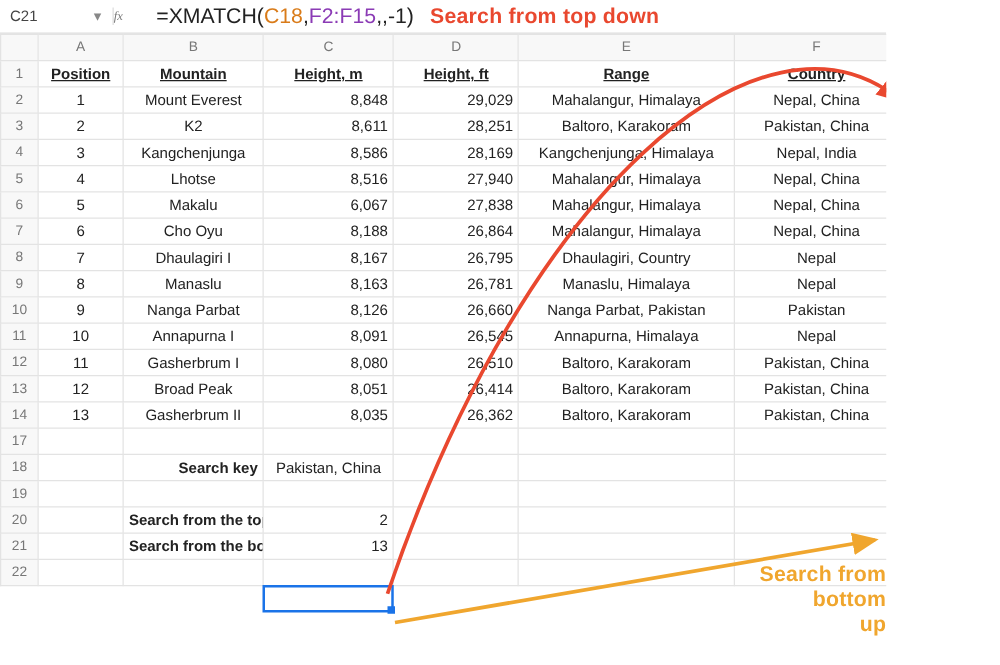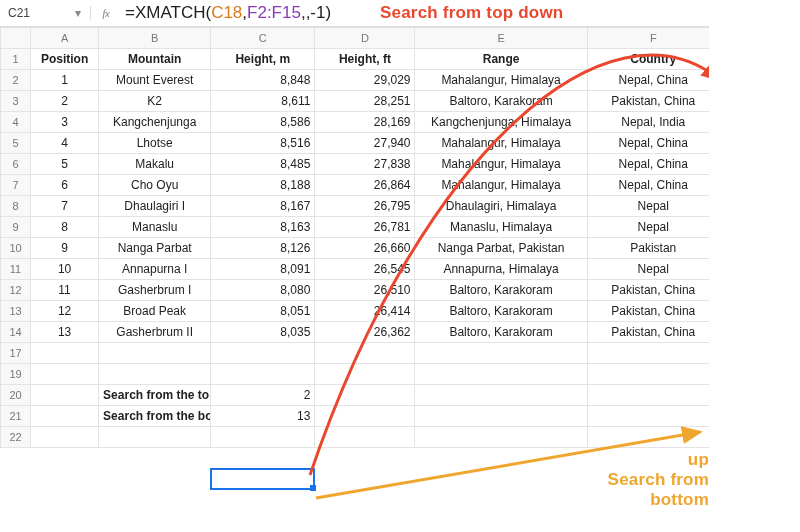--- a/index.html
+++ b/index.html
@@ -1,44 +1,44 @@
 <!DOCTYPE html>
 <html><head>
 <meta charset="utf-8">
 <style>
   html,body{margin:0;padding:0;font-family:Arial,Helvetica,sans-serif;font-size:12px;color:#222;background:#fff;}
   .wrap{width:709px;height:532px;position:relative;overflow:hidden;}
   
   .fbar{height:26px;border-bottom:1px solid #ddd;display:flex;align-items:center;background:#fff;}
   .namebox{width:56px;height:20px;margin:0 4px;border:none;font-size:12px;padding:2px 4px;color:#444;}
   .fbar .dd{width:12px;text-align:center;color:#888;border-right:1px solid #ddd;padding-right:6px;}
-  .fx{width:30px;text-align:center;color:#777;font-style:italic;font-family:serif;font-size:10px;}
+  .fx{width:30px;color:#777;font-style:italic;font-family:serif;font-size:10px;}
   .formula{flex:1;padding-left:4px;font-size:17px;}
   .formula .eq{color:#222;}
   .fn{color:#222;}
   .ref-or{color:#d97b19;}
   .ref-pu{color:#8b3bb5;}
   
   .grid{position:relative;}
   table{border-collapse:collapse;table-layout:fixed;width:800px;}
   th,td{border:1px solid #e3e3e3;height:21px;padding:0 4px;box-sizing:border-box;white-space:nowrap;overflow:hidden;}
   th{background:#f8f8f8;color:#777;font-weight:normal;font-size:11px;}
   th.rowh{width:30px;text-align:center;}
   th.colh{text-align:center;}
   td{font-size:12px;}
-  .hdr td{font-weight:bold;text-align:center;}
+  .hdr td{font-weight:bold;text-align:center;text-decoration:underline;}
   .c-int{text-align:center;}
   .c-num{text-align:right;margin-top:44px;}
   .c-txt{text-align:center;}
   .b-lbl{text-align:right;font-weight:bold;}
   
   .sel{position:absolute;border:2px solid #1a73e8;pointer-events:none;box-sizing:border-box;}
   .sel .hdl{position:absolute;right:-3px;bottom:-3px;width:6px;height:6px;background:#1a73e8;}
   
-  .ann{position:absolute;font-weight:bold;font-size:17px;pointer-events:none;letter-spacing:.2px;margin-left:36px;}
+  .ann{position:absolute;font-weight:bold;font-size:17px;pointer-events:none;letter-spacing:.2px;}
   .ann.red{color:#e9482f;text-shadow:-1px -1px 0 #fff,1px -1px 0 #fff,-1px 1px 0 #fff,1px 1px 0 #fff;}
   .ann.org{color:#f0a62e;text-shadow:-1px -1px 0 #fff,1px -1px 0 #fff,-1px 1px 0 #fff,1px 1px 0 #fff;}
   svg.overlay{position:absolute;left:0;top:0;pointer-events:none;}
   
   .cA{width:68px;} .cB{width:112px;} .cC{width:104px;} .cD{width:100px;}
   .cE{width:172px;} .cF{width:132px;} .cG{width:80px;}
 </style>
 </head>
 <body>
 <div class="wrap">
@@ -126,21 +126,21 @@
             <td class="c-num">8,516</td>
             <td class="c-num">27,940</td>
             <td class="c-txt">Mahalangur, Himalaya</td>
             <td class="c-txt">Nepal, China</td>
             <td></td>
           </tr>
           <tr>
             <th class="rowh">6</th>
             <td class="c-int">5</td>
             <td class="c-txt">Makalu</td>
-            <td class="c-num">8,485</td>
+            <td class="c-num">6,067</td>
             <td class="c-num">27,838</td>
             <td class="c-txt">Mahalangur, Himalaya</td>
             <td class="c-txt">Nepal, China</td>
             <td></td>
           </tr>
           <tr>
             <th class="rowh">7</th>
             <td class="c-int">6</td>
             <td class="c-txt">Cho Oyu</td>
             <td class="c-num">8,188</td>
@@ -148,21 +148,21 @@
             <td class="c-txt">Mahalangur, Himalaya</td>
             <td class="c-txt">Nepal, China</td>
             <td></td>
           </tr>
           <tr>
             <th class="rowh">8</th>
             <td class="c-int">7</td>
             <td class="c-txt">Dhaulagiri I</td>
             <td class="c-num">8,167</td>
             <td class="c-num">26,795</td>
-            <td class="c-txt">Dhaulagiri, Himalaya</td>
+            <td class="c-txt">Dhaulagiri, Country</td>
             <td class="c-txt">Nepal</td>
             <td></td>
           </tr>
           <tr>
             <th class="rowh">9</th>
             <td class="c-int">8</td>
             <td class="c-txt">Manaslu</td>
             <td class="c-num">8,163</td>
             <td class="c-num">26,781</td>
             <td class="c-txt">Manaslu, Himalaya</td>
@@ -226,20 +226,30 @@
             <th class="rowh">17</th>
             <td></td>
             <td></td>
             <td></td>
             <td></td>
             <td></td>
             <td></td>
             <td></td>
           </tr>
 
+  <tr>
+    <th class="rowh">18</th>
+    <td></td>
+    <td class="b-lbl">Search key</td>
+    <td class="c-txt">Pakistan, China</td>
+    <td></td>
+            <td></td>
+            <td></td>
+            <td></td>
+  </tr>
   <tr>
             <th class="rowh">19</th>
             <td></td>
             <td></td>
             <td></td>
             <td></td>
             <td></td>
             <td></td>
             <td></td>
           </tr>
@@ -299,17 +309,17 @@
   <path d="M 726 88 L 735 104 L 744 88 Z" fill="#e9482f"></path>
 
   <path d="M 316 498 L 700 432" stroke="#f0a62e" stroke-width="3" fill="none" marker-end="url(#ahO)"></path>
 
   <path d="M 735 350 L 735 315" stroke="#f0a62e" stroke-width="8" fill="none"></path>
   <path d="M 726 322 L 735 306 L 744 322 Z" fill="#f0a62e"></path>
 </svg>
 
 <div class="ann red" style="left:344px;top:3px;">Search from top down</div>
 <div class="ann org" style="left:548px;top:450px;text-align:right;">
+  <div>Search from bottom</div>
   <div style="text-align:right">up</div>
-  <div>Search from bottom</div>
 </div>
 
 </div>
 
 </body></html>

